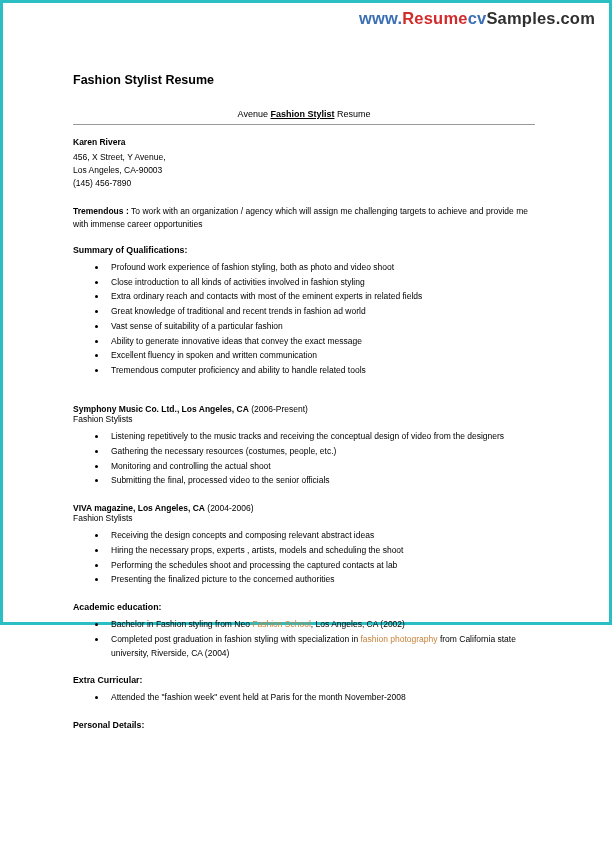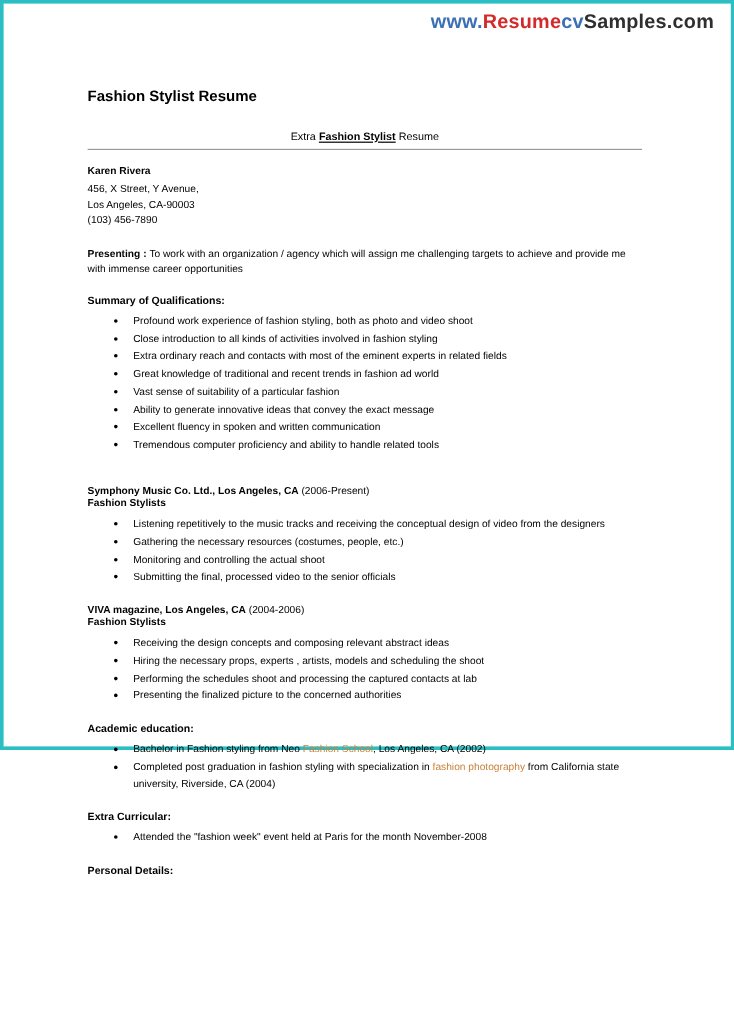--- a/index.html
+++ b/index.html
@@ -90,54 +90,54 @@
     margin-bottom: 1px;
     padding-left: 4px;
   }
   .job-title {
     font-size: 8.5px;
     font-weight: bold;
   }
   .job-title .normal { font-weight: normal; }
   .job-role {
     font-size: 8.5px;
-    font-weight: bold;
+    font-weight: normal;
   }
   .kw { color: #c8813a; }
   .kw2 { color: #c8813a; }
 </style>
 </head>
 <body>
 
 <div class="page">
 
   <div class="watermark">
     <span class="wm-www">www.</span><span class="wm-resume">Resume</span><span class="wm-cv">cv</span><span class="wm-samples">Samples</span><span class="wm-com">.com</span>
   </div>
 
   <div class="doc">
 
     <div class="doc-title">Fashion Stylist Resume</div>
 
     <div class="sample-line">
-      <span>Extra </span><b>Fashion Stylist</b><span> Resume</span>
+      <span>Avenue </span><b>Fashion Stylist</b><span> Resume</span>
     </div>
     <div class="rule"></div>
 
     <div class="block">
       <div class="name">Karen Rivera</div>
       <div class="contact-line">456, X Street, Y Avenue,</div>
       <div class="contact-line">Los Angeles, CA-90003</div>
-      <div class="contact-line">(103) 456-7890</div>
+      <div class="contact-line">(145) 456-7890</div>
     </div>
 
     <div class="spacer-12"></div>
 
     <div class="objective">
-      <b>Presenting : </b><span>To work with an organization / agency which will assign me challenging targets to achieve and provide me with immense career opportunities</span>
+      <b>Tremendous : </b><span>To work with an organization / agency which will assign me challenging targets to achieve and provide me with immense career opportunities</span>
     </div>
 
     <div class="spacer-12"></div>
 
     <div class="section-head">Summary of Qualifications:</div>
     <ul class="bullets">
       <li>Profound work experience of fashion styling, both as photo and video shoot</li>
       <li>Close introduction to all kinds of activities involved in fashion styling</li>
       <li>Extra ordinary reach and contacts with most of the eminent experts in related fields</li>
       <li>Great knowledge of traditional and recent trends in fashion ad world</li>

